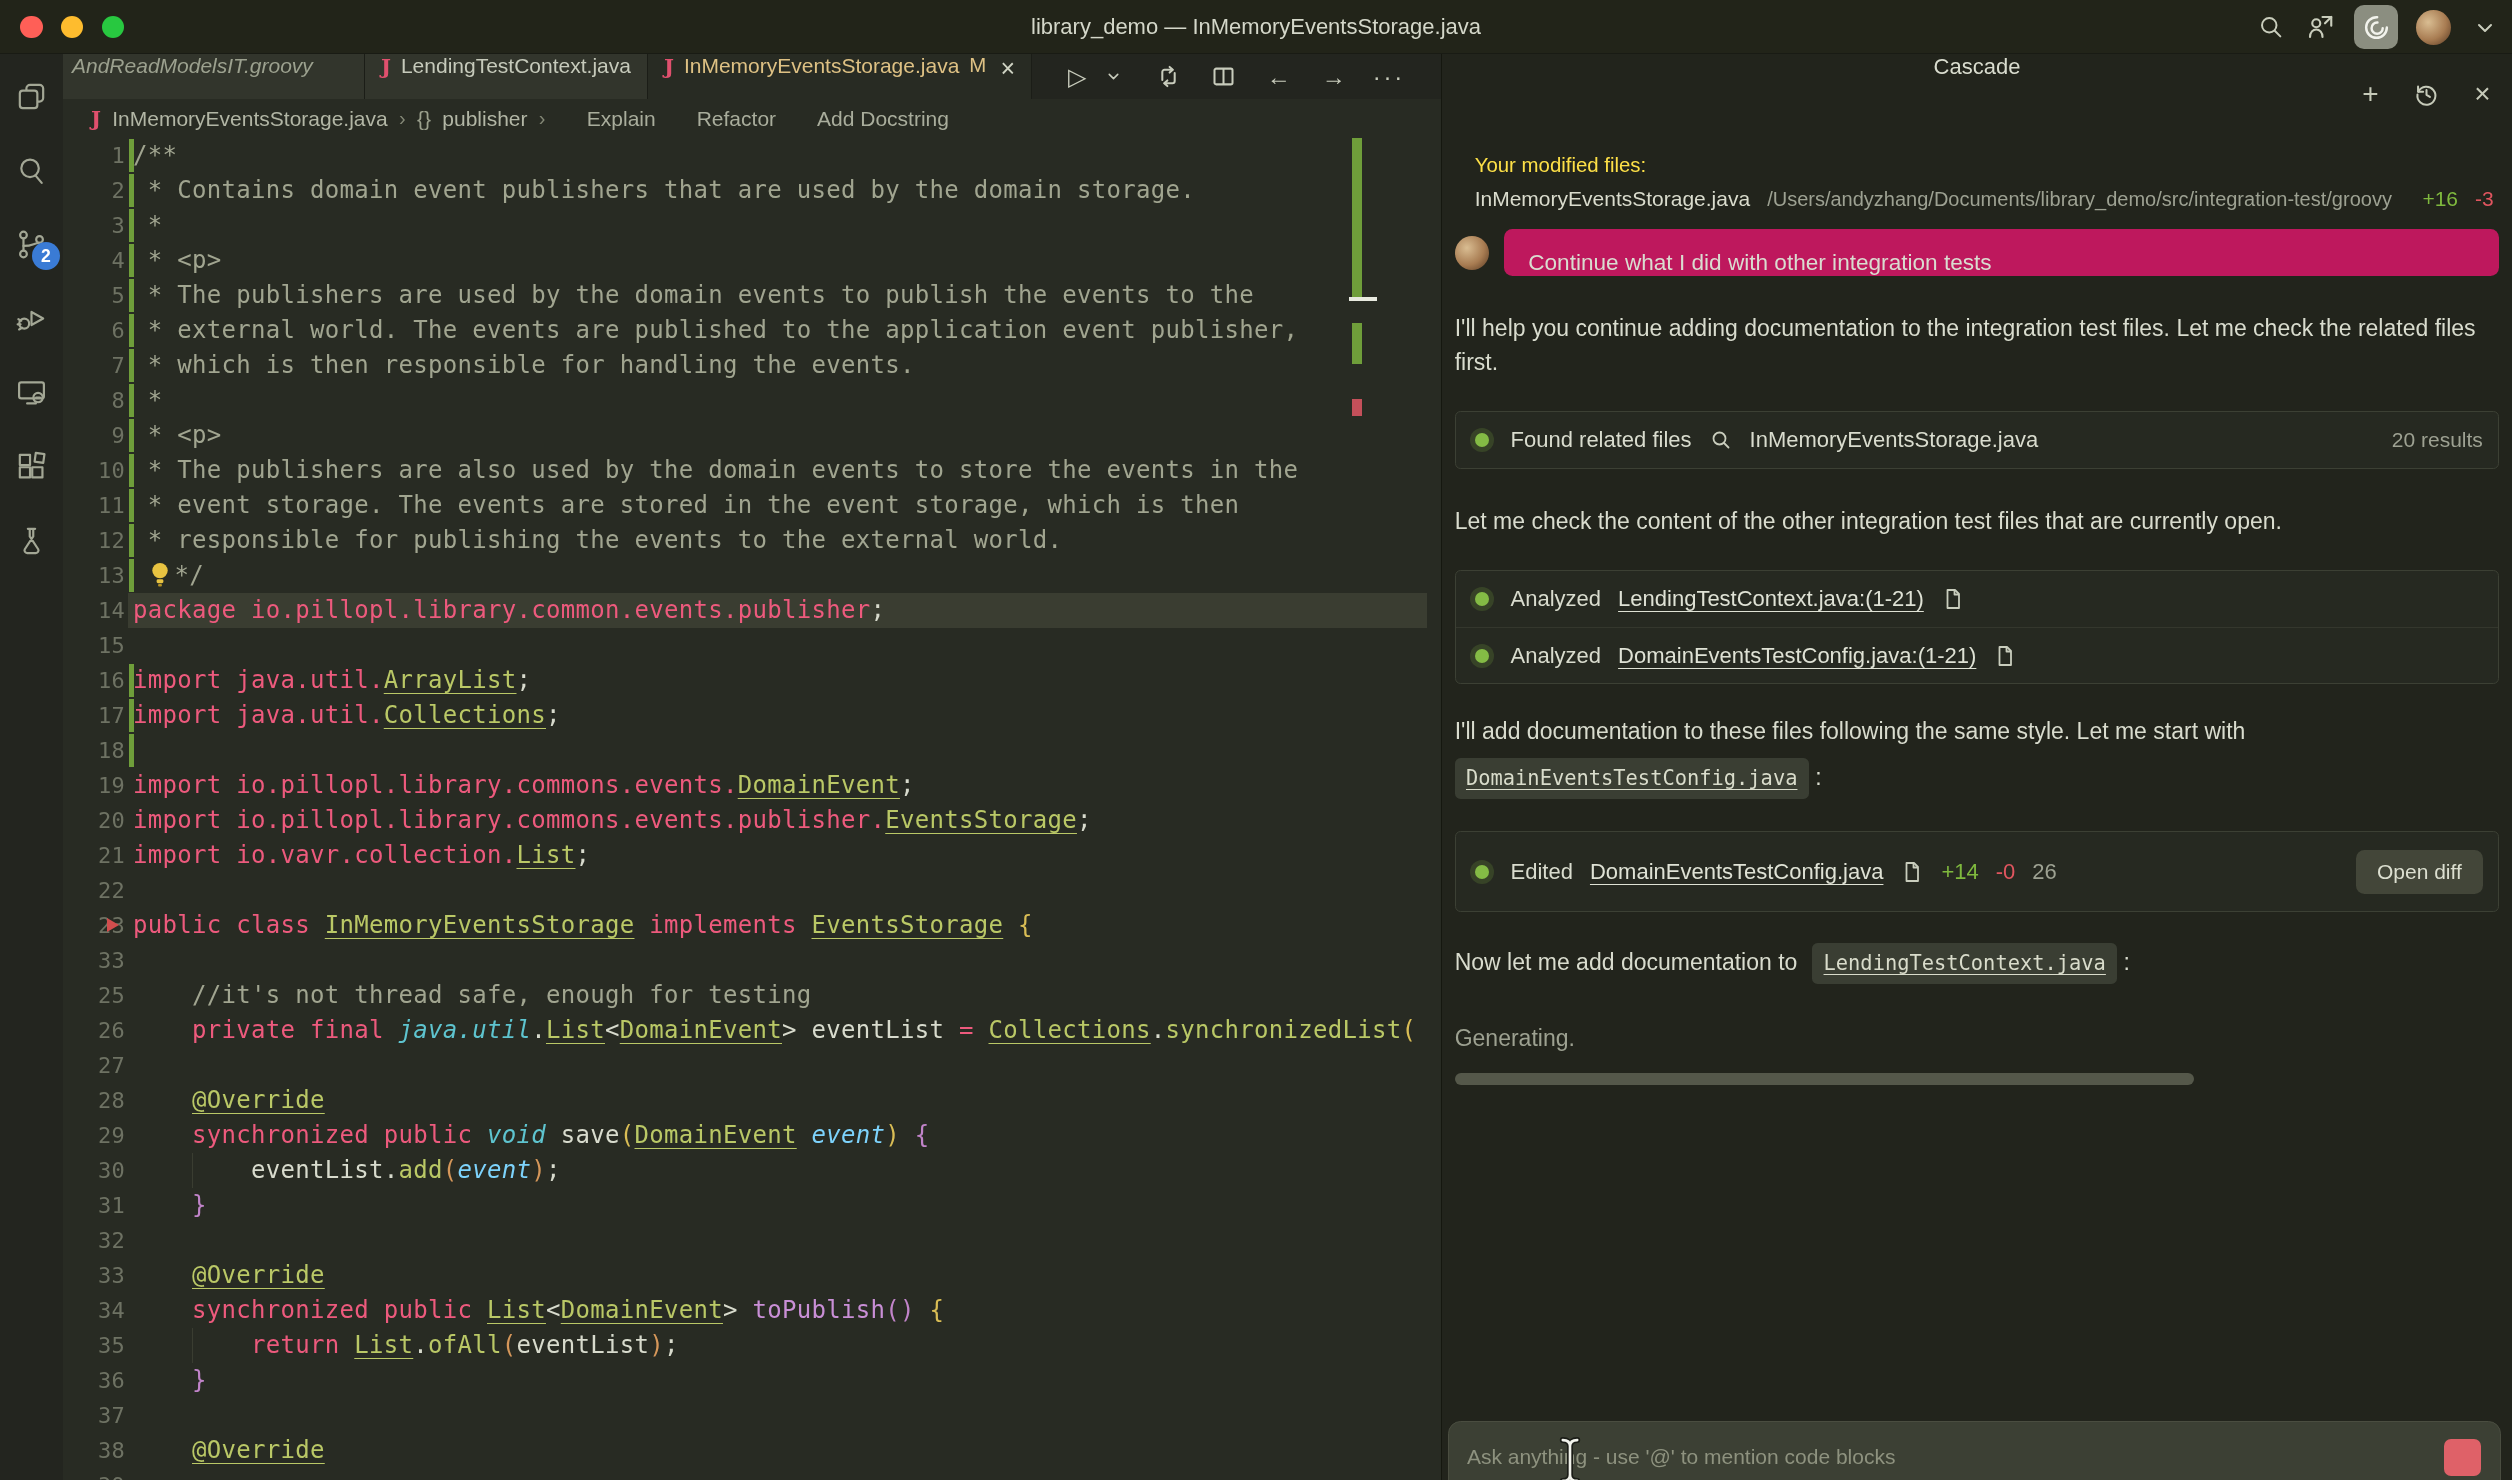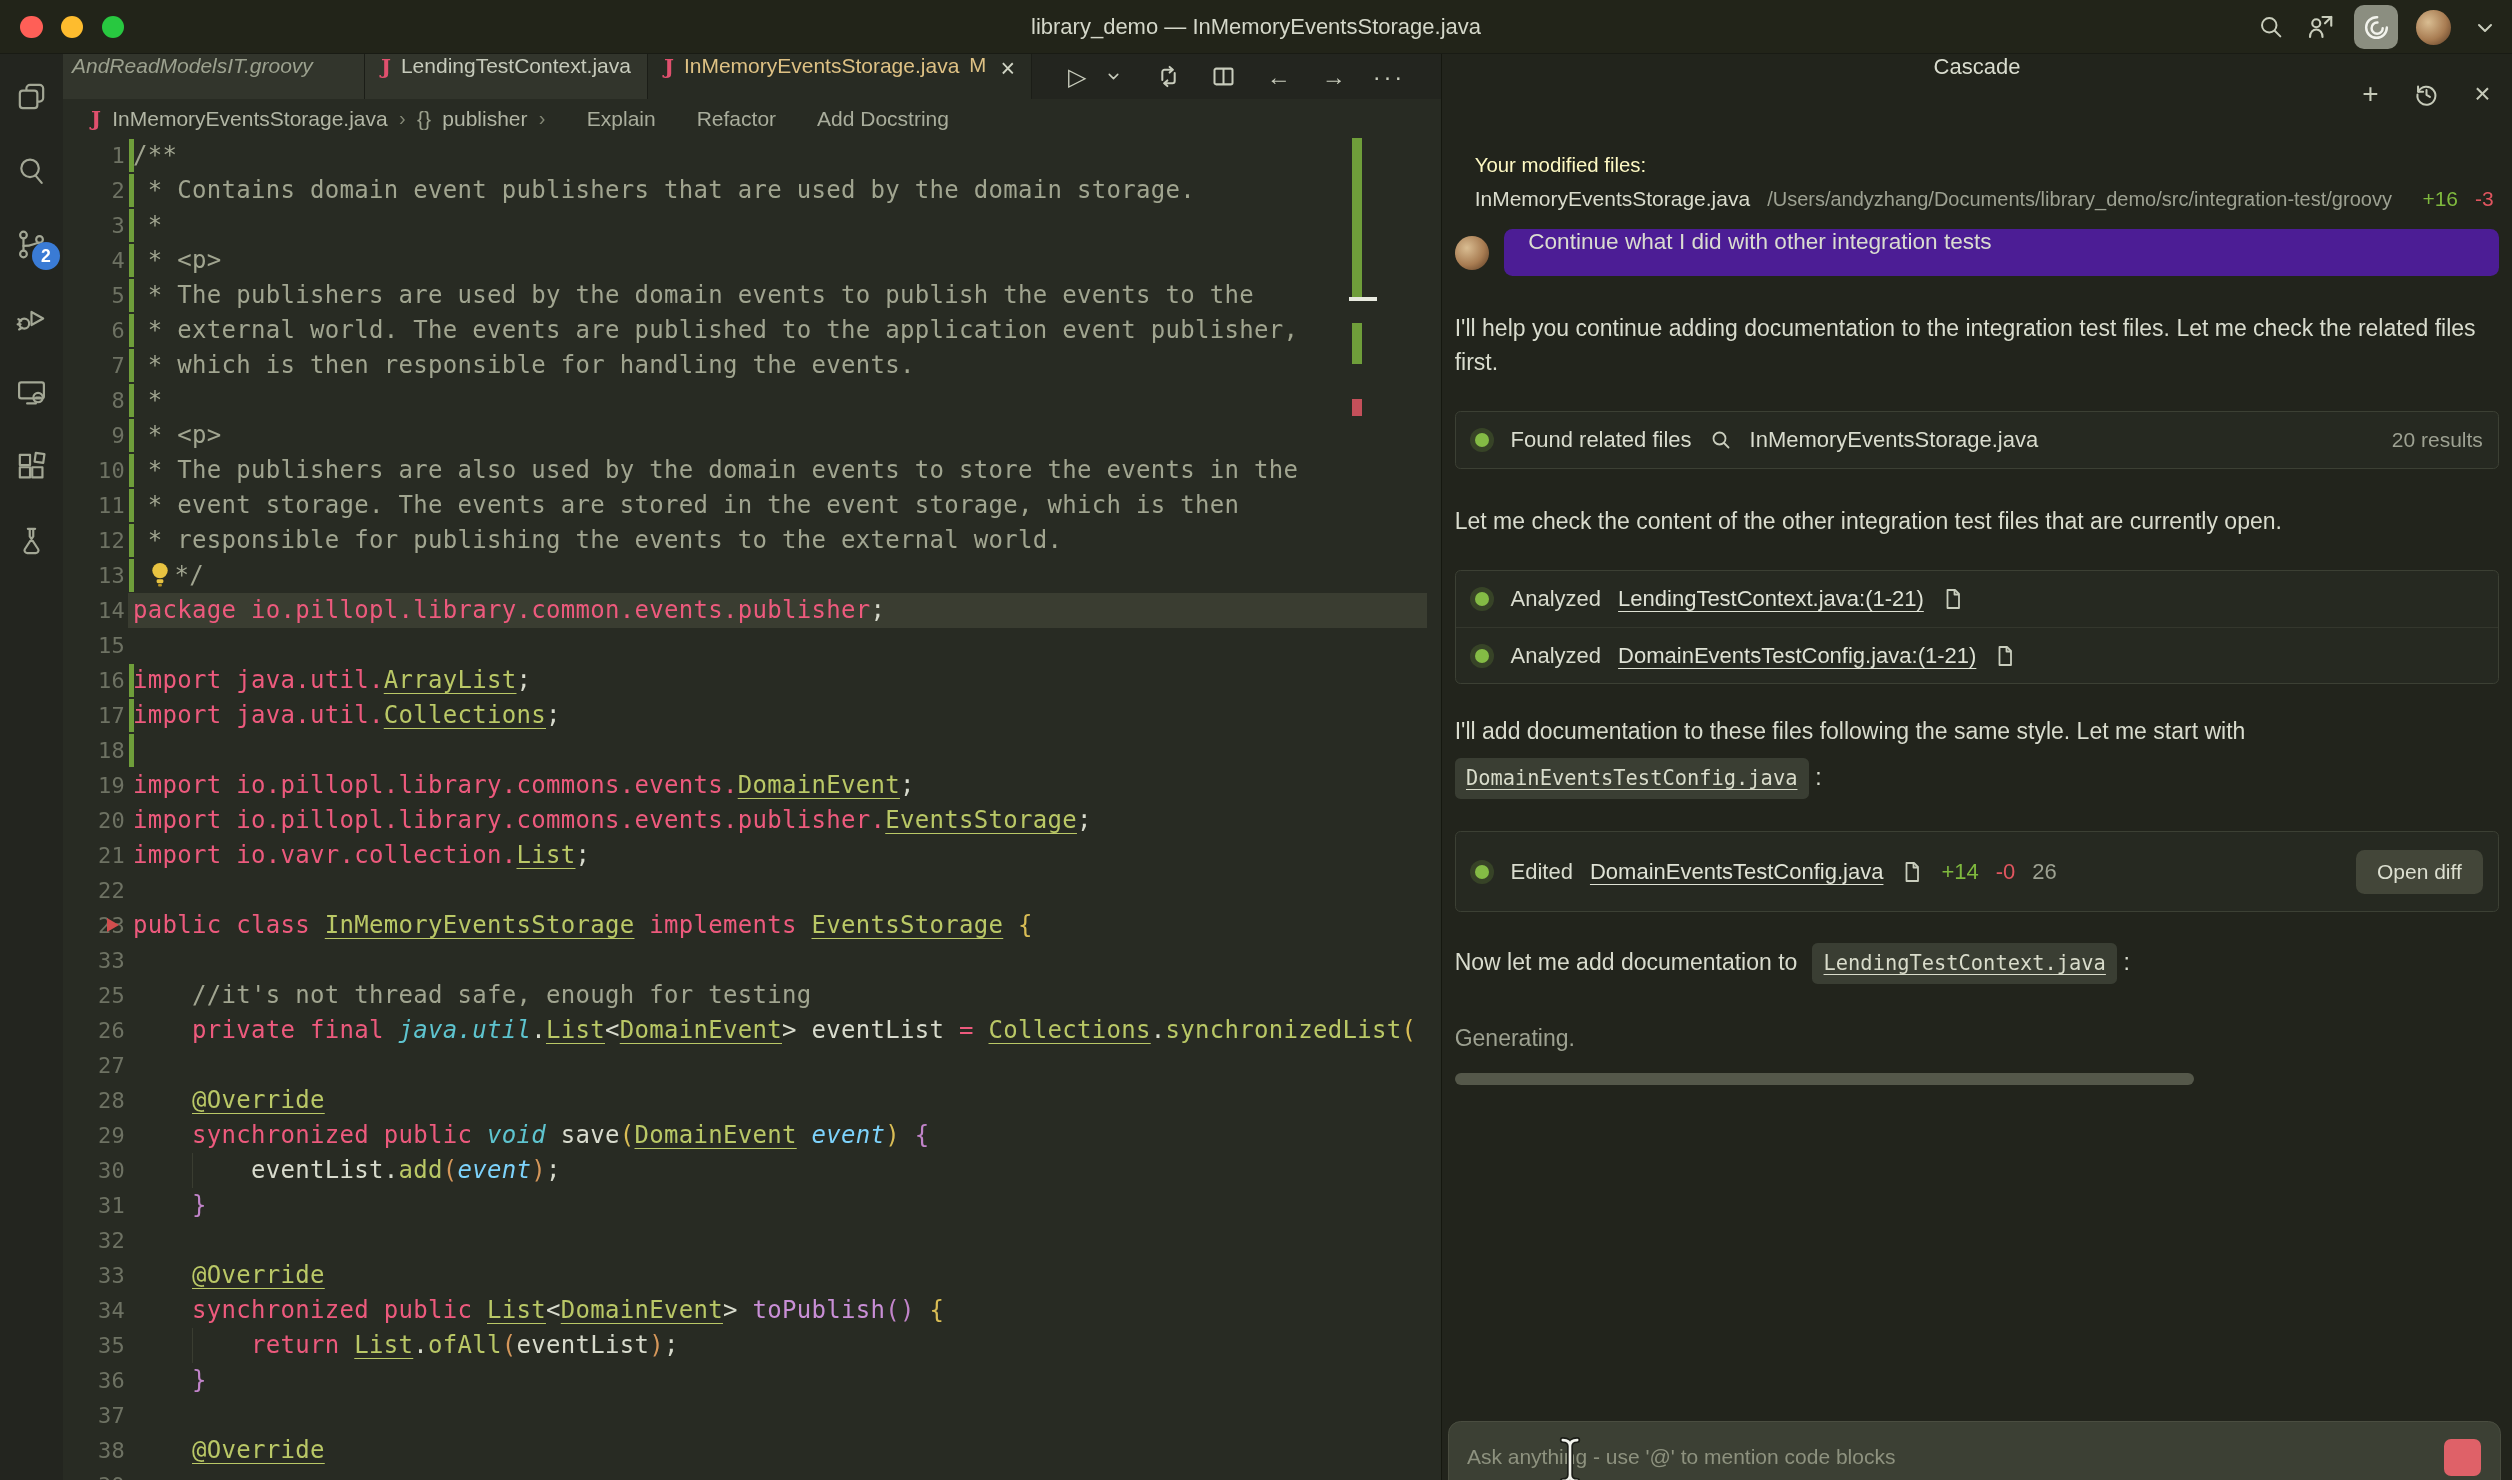--- a/index.html
+++ b/index.html
@@ -68,30 +68,30 @@
   .ruler-mark { position:absolute; z-index:3; }
 
   
   .panel { flex:1; position:relative; background:#22241c; border-left:1.4px solid #15170f; overflow:hidden; }
   .panel-header { height:45px; display:flex; align-items:center; padding:0 15.5px;flex-direction:column; }
   .panel-title { font-size:22px; color:#d9dcce; }
   .ph-icons { margin-left:auto; display:flex; gap:28px; color:#c6cab9; }
   .ph-ic { width:28px; height:28px; display:flex; align-items:center; justify-content:center; font-size:28px; }
   .panel-body { padding:0 12.7px 0 12.7px; }
   .muted { color:#9da192; }
-  .modfiles-label { margin:55px 0 0 20px; font-size:20.4px; color:#fef9c3; }
+  .modfiles-label { margin:55px 0 0 20px; font-size:20.4px; color:#fde047; }
   .modfiles-row { margin:10px 0 0 20px; display:flex; align-items:baseline; gap:17px; font-size:21px; padding-right:5.6px; }
   .mf-name { color:#dadccd; flex-shrink:0; }
   .mf-path { color:#9da192; font-size:20px; flex:1; overflow:hidden; white-space:nowrap; }
   .plus { color:#7fb93e; } .minus { color:#e0555f; }
   .user-row { margin-top:18.3px; display:flex; align-items:center; gap:15.5px; }
   .user-avatar { width:34px; height:34px; border-radius:50%; flex-shrink:0;
     background:radial-gradient(circle at 35% 35%, #d9bd92 0%, #a87c52 55%, #53351f 100%); }
-  .user-box { flex:1; height:47px; background:#4c1d95; border-radius:8.5px; display:flex;
-    align-items:flex-start; padding:0 24px; font-size:22.6px; color:#dadcd0; }
+  .user-box { flex:1; height:47px; background:#be185d; border-radius:8.5px; display:flex;
+    align-items:flex-end; padding:0 24px; font-size:22.6px; color:#dadcd0; }
   .para { margin-top:35px; font-size:23px; line-height:34px; color:#d9dcce; max-width:1022px; }
   .card { margin-top:32px; border:1.4px solid #3c4034; border-radius:5.6px; background:#262921; }
   .card-row { display:flex; align-items:center; gap:17px; height:56px; padding:0 15.5px; font-size:22px; }
   .card-row + .card-row { border-top:1.4px solid #34372d; }
   .dot { width:14px; height:14px; border-radius:50%; background:#84bb45; box-shadow:0 0 0 5px rgba(132,187,69,.18); flex-shrink:0; margin:0 4.2px; }
   .link { color:#dfe2d5; text-decoration:underline; text-underline-offset:5px; text-decoration-thickness:1.4px; }
   .doc-ic { width:24px; height:24px; color:#c9cdbd; }
   .right-note { margin-left:auto; color:#9da192; font-size:21px; }
   .chip { display:inline-block; background:#3a3e33; border-radius:5.6px; padding:2.8px 11.3px 4.2px;
     font-family:"DejaVu Sans Mono",monospace; font-size:20.4px; color:#d9dccb; text-decoration:underline;

